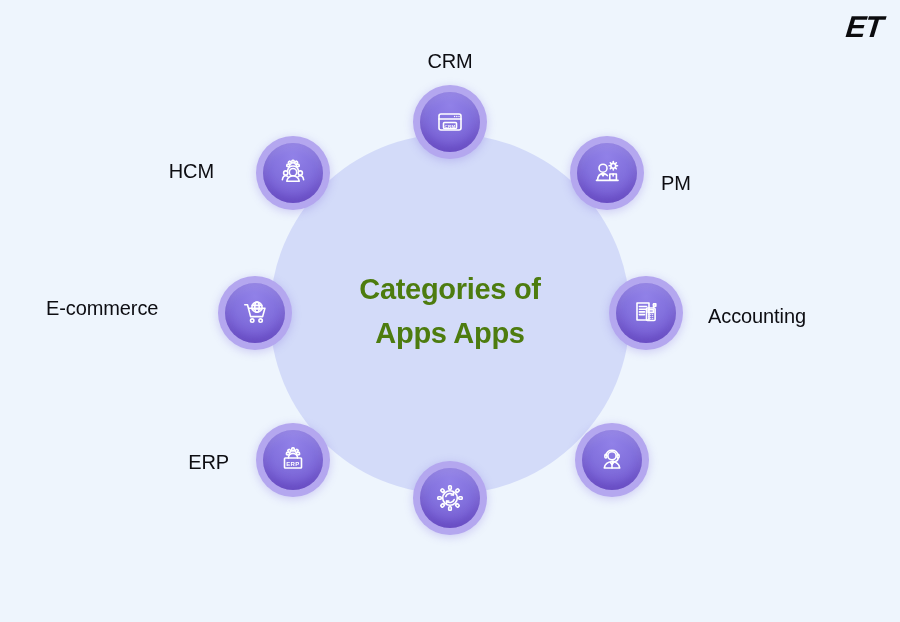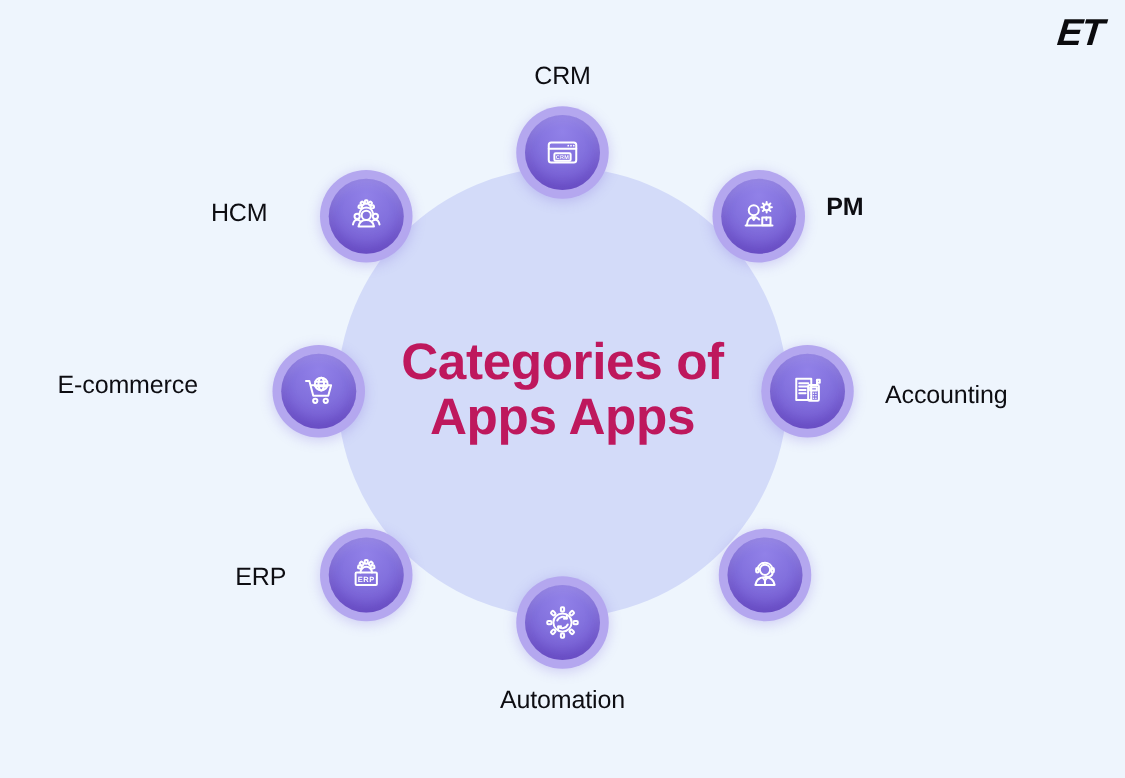--- a/index.html
+++ b/index.html
@@ -15,22 +15,22 @@
     font-size:30px;font-weight:700;font-style:italic;
     letter-spacing:-1px;color:#0b0b0e;transform:skewX(-6deg);
   }
   
   .center-circle{
     position:absolute;left:270px;top:134px;width:360px;height:360px;
     border-radius:50%;background:#d3dbf9;
   }
   .center-title{
     position:absolute;left:290px;top:267px;width:320px;
-    text-align:center;font-size:41px;line-height:44px;font-weight:700;
-    color:#be185d;letter-spacing:-0.3px;
+    text-align:center;font-size:29px;line-height:44px;font-weight:700;
+    color:#4d7c0f;letter-spacing:-0.3px;
   }
   
   .node{
     position:absolute;width:74px;height:74px;border-radius:50%;
     background:#b4a7ef;
     box-shadow:0 2px 10px rgba(120,95,220,0.28);
   }
   .node-inner{
     position:absolute;left:7px;top:7px;width:60px;height:60px;border-radius:50%;
     background:radial-gradient(circle at 50% 22%, #9181e8 0%, #8270dd 45%, #7152ce 100%);
@@ -45,21 +45,21 @@
   .node-automation{left:413px;top:461px;}
   .node-erp{left:256px;top:423px;}
   .node-ecommerce{left:218px;top:276px;}
   .node-hcm{left:256px;top:136px;}
   
   .label{
     position:absolute;font-size:20px;line-height:27px;color:#0d0d12;
     letter-spacing:-0.1px;
   }
   .label-crm{left:390px;top:48px;width:120px;text-align:center;}
-  .label-pm{left:661px;top:153px;font-weight:bold;}
+  .label-pm{left:661px;top:170px;}
   .label-accounting{left:708px;top:288px;margin-top:15px;}
   .label-cs{left:679px;top:438px;width:125px;}
   .label-automation{left:380px;top:547px;width:140px;text-align:center;}
   .label-erp{left:129px;top:449px;width:100px;text-align:right;}
   .label-ecommerce{left:46px;top:295px;width:150px;text-align:left;}
   .label-hcm{left:104px;top:158px;width:110px;text-align:right;}
   .icon-stroke{stroke:#ffffff;fill:none;stroke-width:1.6;stroke-linecap:round;stroke-linejoin:round;}
 </style>
 </head>
 <body>
@@ -178,21 +178,20 @@
           <rect x="16.7" y="5.8" width="2.6" height="3.4" rx="0.8" transform="rotate(315 18 18)"></rect>
           <circle cx="18" cy="18" r="7.3"></circle>
           <path d="M13.8 16.4 a4.7 4.7 0 0 1 7.6-1.6"></path>
           <path d="M21.4 12.6 l0.1 2.3 -2.3 0.1"></path>
           <path d="M22.2 19.6 a4.7 4.7 0 0 1 -7.6 1.6"></path>
           <path d="M14.6 23.4 l-0.1-2.3 2.3-0.1"></path>
         </g>
       </svg>
     </div>
   </div>
-  <div class="label label-automation">Automation</div>
 
   <div class="node node-erp">
     <div class="node-inner">
       <svg width="36" height="36" viewBox="0 0 36 36">
         <g class="icon-stroke">
           <path d="M13.4 16 a4.6 4.6 0 0 1 9.2 0"></path>
           <rect x="16.8" y="5.9" width="2.4" height="3" rx="0.7" transform="rotate(0 18 12.5)"></rect>
           <rect x="16.8" y="5.9" width="2.4" height="3" rx="0.7" transform="rotate(-45 18 12.5)"></rect>
           <rect x="16.8" y="5.9" width="2.4" height="3" rx="0.7" transform="rotate(45 18 12.5)"></rect>
           <rect x="16.8" y="5.9" width="2.4" height="3" rx="0.7" transform="rotate(-80 18 12.5)"></rect>

